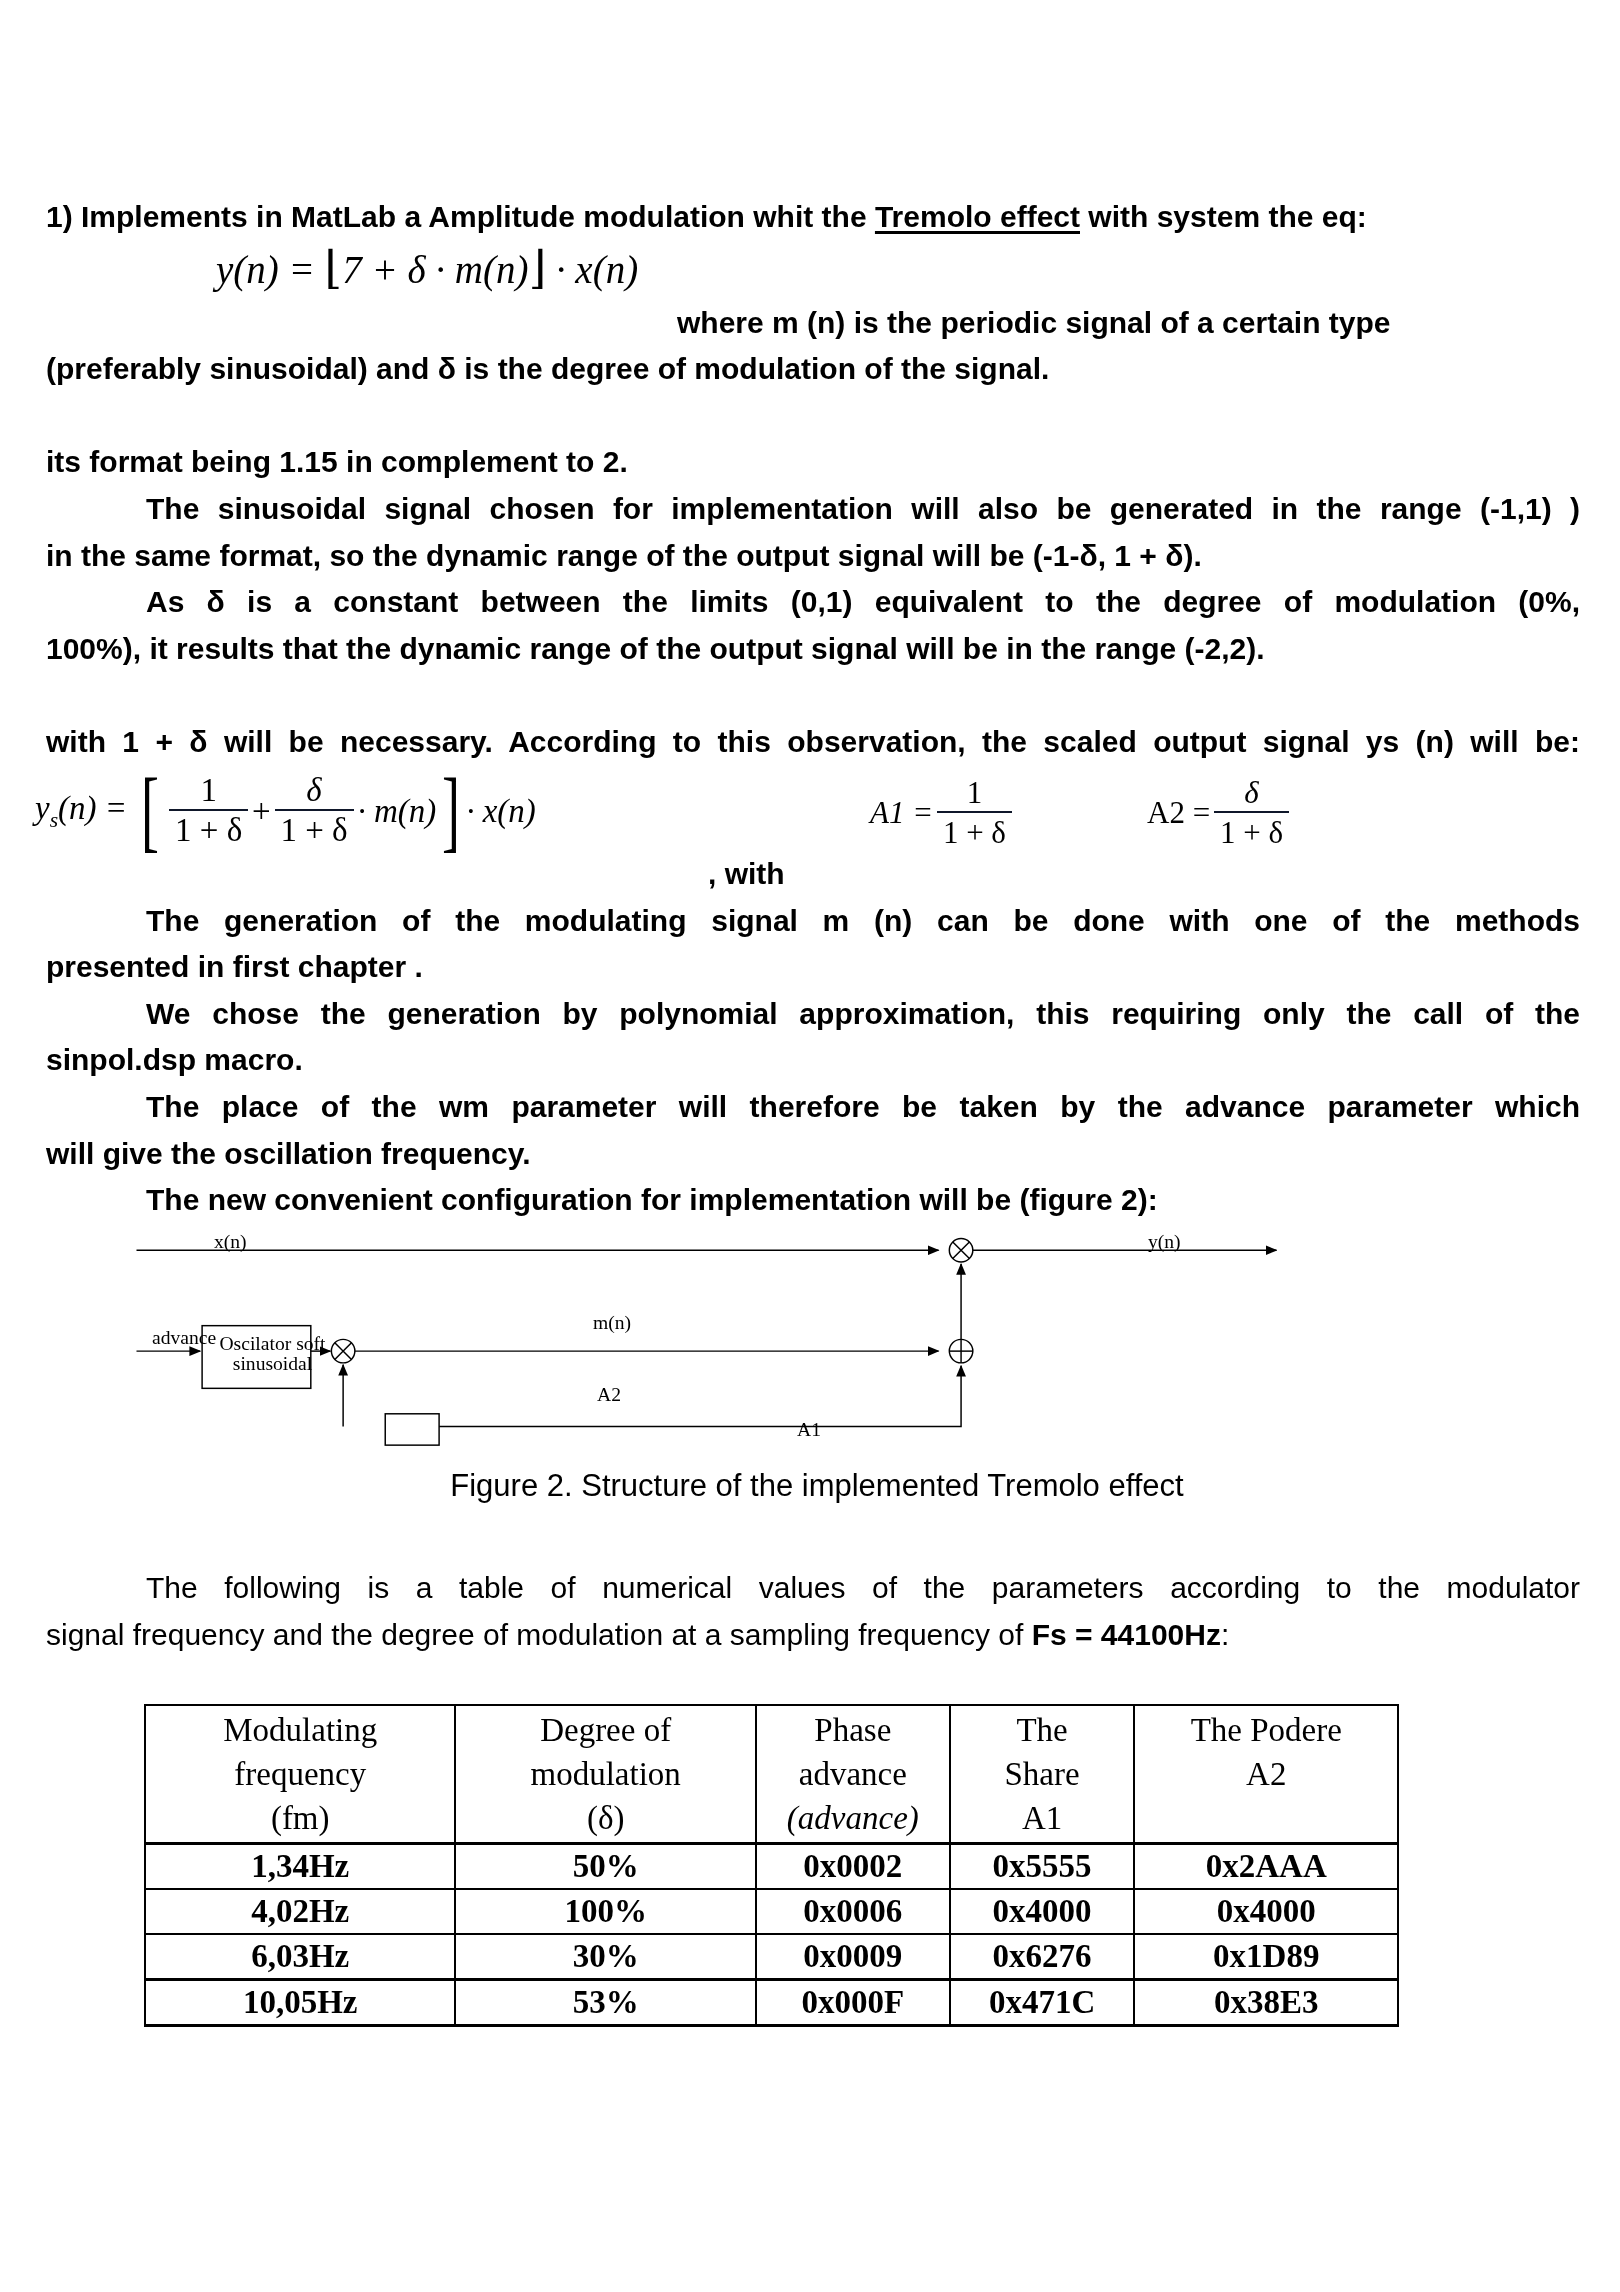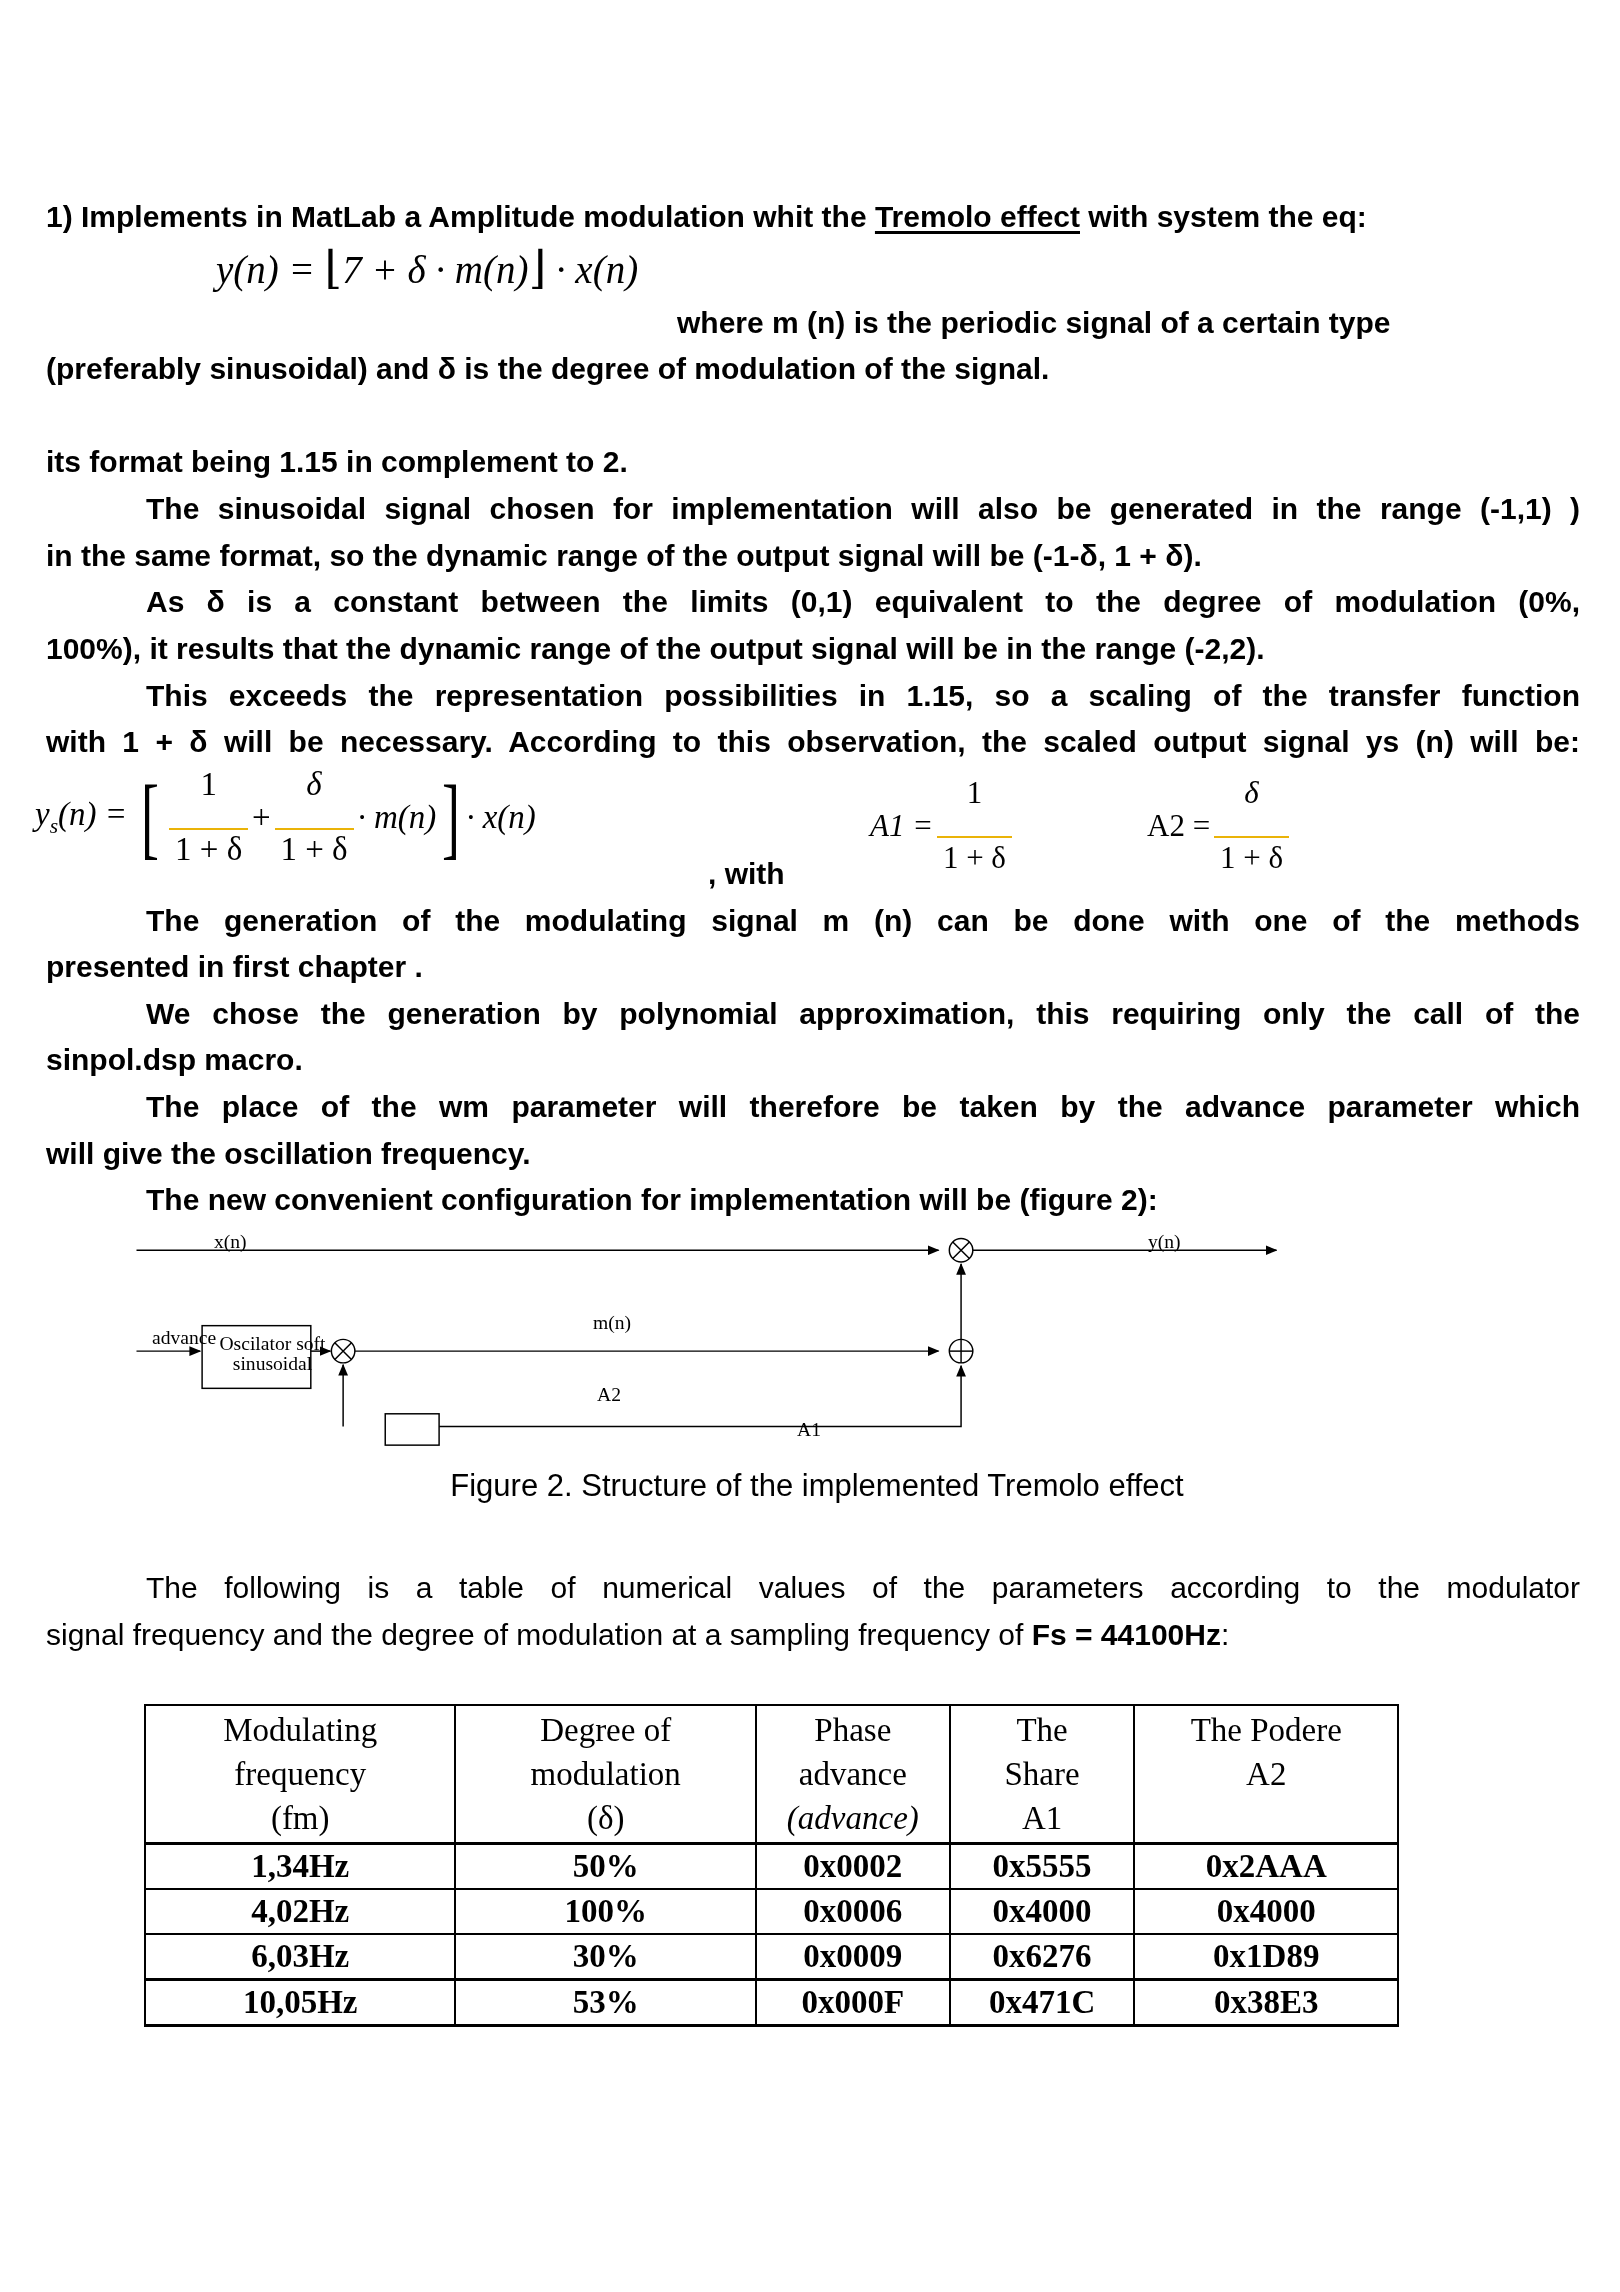--- a/index.html
+++ b/index.html
@@ -7,21 +7,21 @@
   .page { position: absolute; left: 0; top: 0; width: 1620px; height: 2293px; }
   .sans { font-family: "Liberation Sans", "DejaVu Sans", sans-serif; margin-left: 7px; }
   .line { position: absolute; left: 39px; width: 1534px; font-size: 30px; line-height: 47px; white-space: nowrap; }
   .bold { font-weight: bold; }
   .just { text-align: justify; text-align-last: justify; }
   .indent { left: 139px; width: 1434px; }
   .u { text-decoration: underline; text-underline-offset: 3.9px; }
   .eq { position: absolute; font-family: "Liberation Serif", "DejaVu Serif", serif; font-style: italic; font-size: 35px; white-space: nowrap; }
   .frac { display: inline-flex; flex-direction: column; align-items: center; vertical-align: middle; font-style: italic; margin: 0 3.9px; }
   .frac .num { padding: 0 5.9px; line-height: 37px; }
-  .frac .den { border-top: 2px solid #eab308; padding: 0 5.9px; line-height: 39px; margin-top: 25px; }
+  .frac .den { border-top: 2px solid #0f172a; padding: 0 5.9px; line-height: 39px; }
   .bracket { display: inline-block; font-size: 90px; font-style: normal; vertical-align: middle; line-height: 90px; font-weight: 200; transform: scaleX(0.6); }
   .upright { font-style: normal; }
   
   .diagram { position: absolute; left: 0; top: 1215px; width: 1620px; height: 284px; margin-left: 36px; }
   .dlabel { position: absolute; font-family: "Liberation Serif", "DejaVu Serif", serif; font-size: 19.6px; white-space: nowrap; }
   .caption { position: absolute; left: 0; width: 1620px; top: 1470px; text-align: center; font-size: 31px; white-space: nowrap; }
   
   table.params { position: absolute; left: 144px; top: 1704px; width: 1255px; border-collapse: collapse; font-family: "Liberation Serif", "DejaVu Serif", serif; font-size: 33px; }
   table.params th, table.params td { border: 2px solid #000; text-align: center; padding: 0 8px; }
   table.params th { font-weight: normal; line-height: 44px; vertical-align: top; padding-top: 2px; padding-bottom: 2px; }
@@ -46,21 +46,20 @@
   <div class="line sans bold" style="top:345px;">(preferably sinusoidal) and δ is the degree of modulation of the signal.</div>
 
   <div class="line sans bold" style="top:438px;">its format being 1.15 in complement to 2.</div>
 
   <div class="line sans bold just indent" style="top:485px;">The sinusoidal signal chosen for implementation will also be generated in the range (-1,1) )</div>
   <div class="line sans bold" style="top:532px;">in the same format, so the dynamic range of the output signal will be (-1-δ, 1 + δ).</div>
 
   <div class="line sans bold just indent" style="top:578px;">As δ is a constant between the limits (0,1) equivalent to the degree of modulation (0%,</div>
   <div class="line sans bold" style="top:625px;">100%), it results that the dynamic range of the output signal will be in the range (-2,2).</div>
 
-  <div class="line sans bold just indent" style="top:672px;">This exceeds the representation possibilities in 1.15, so a scaling of the transfer function</div>
   <div class="line sans bold just" style="top:718px;">with 1 + δ will be necessary. According to this observation, the scaled output signal ys (n) will be:</div>
 
   <div class="eq" style="left:35px; top:766px; font-size:33px;">
     <span style="vertical-align:middle;"><span>y</span><sub style="font-size:21.6px;">s</sub><span>(n) = </span></span><span class="bracket">[</span><span class="frac">
         <span class="num upright">1</span>
         <span class="den upright">1 + δ</span>
       </span><span class="upright" style="vertical-align:middle;">+</span><span class="frac">
         <span class="num">δ</span>
         <span class="den upright">1 + δ</span>
       </span><span style="vertical-align:middle;">· m(n)</span><span class="bracket">]</span><span style="vertical-align:middle;">· x(n)</span>

